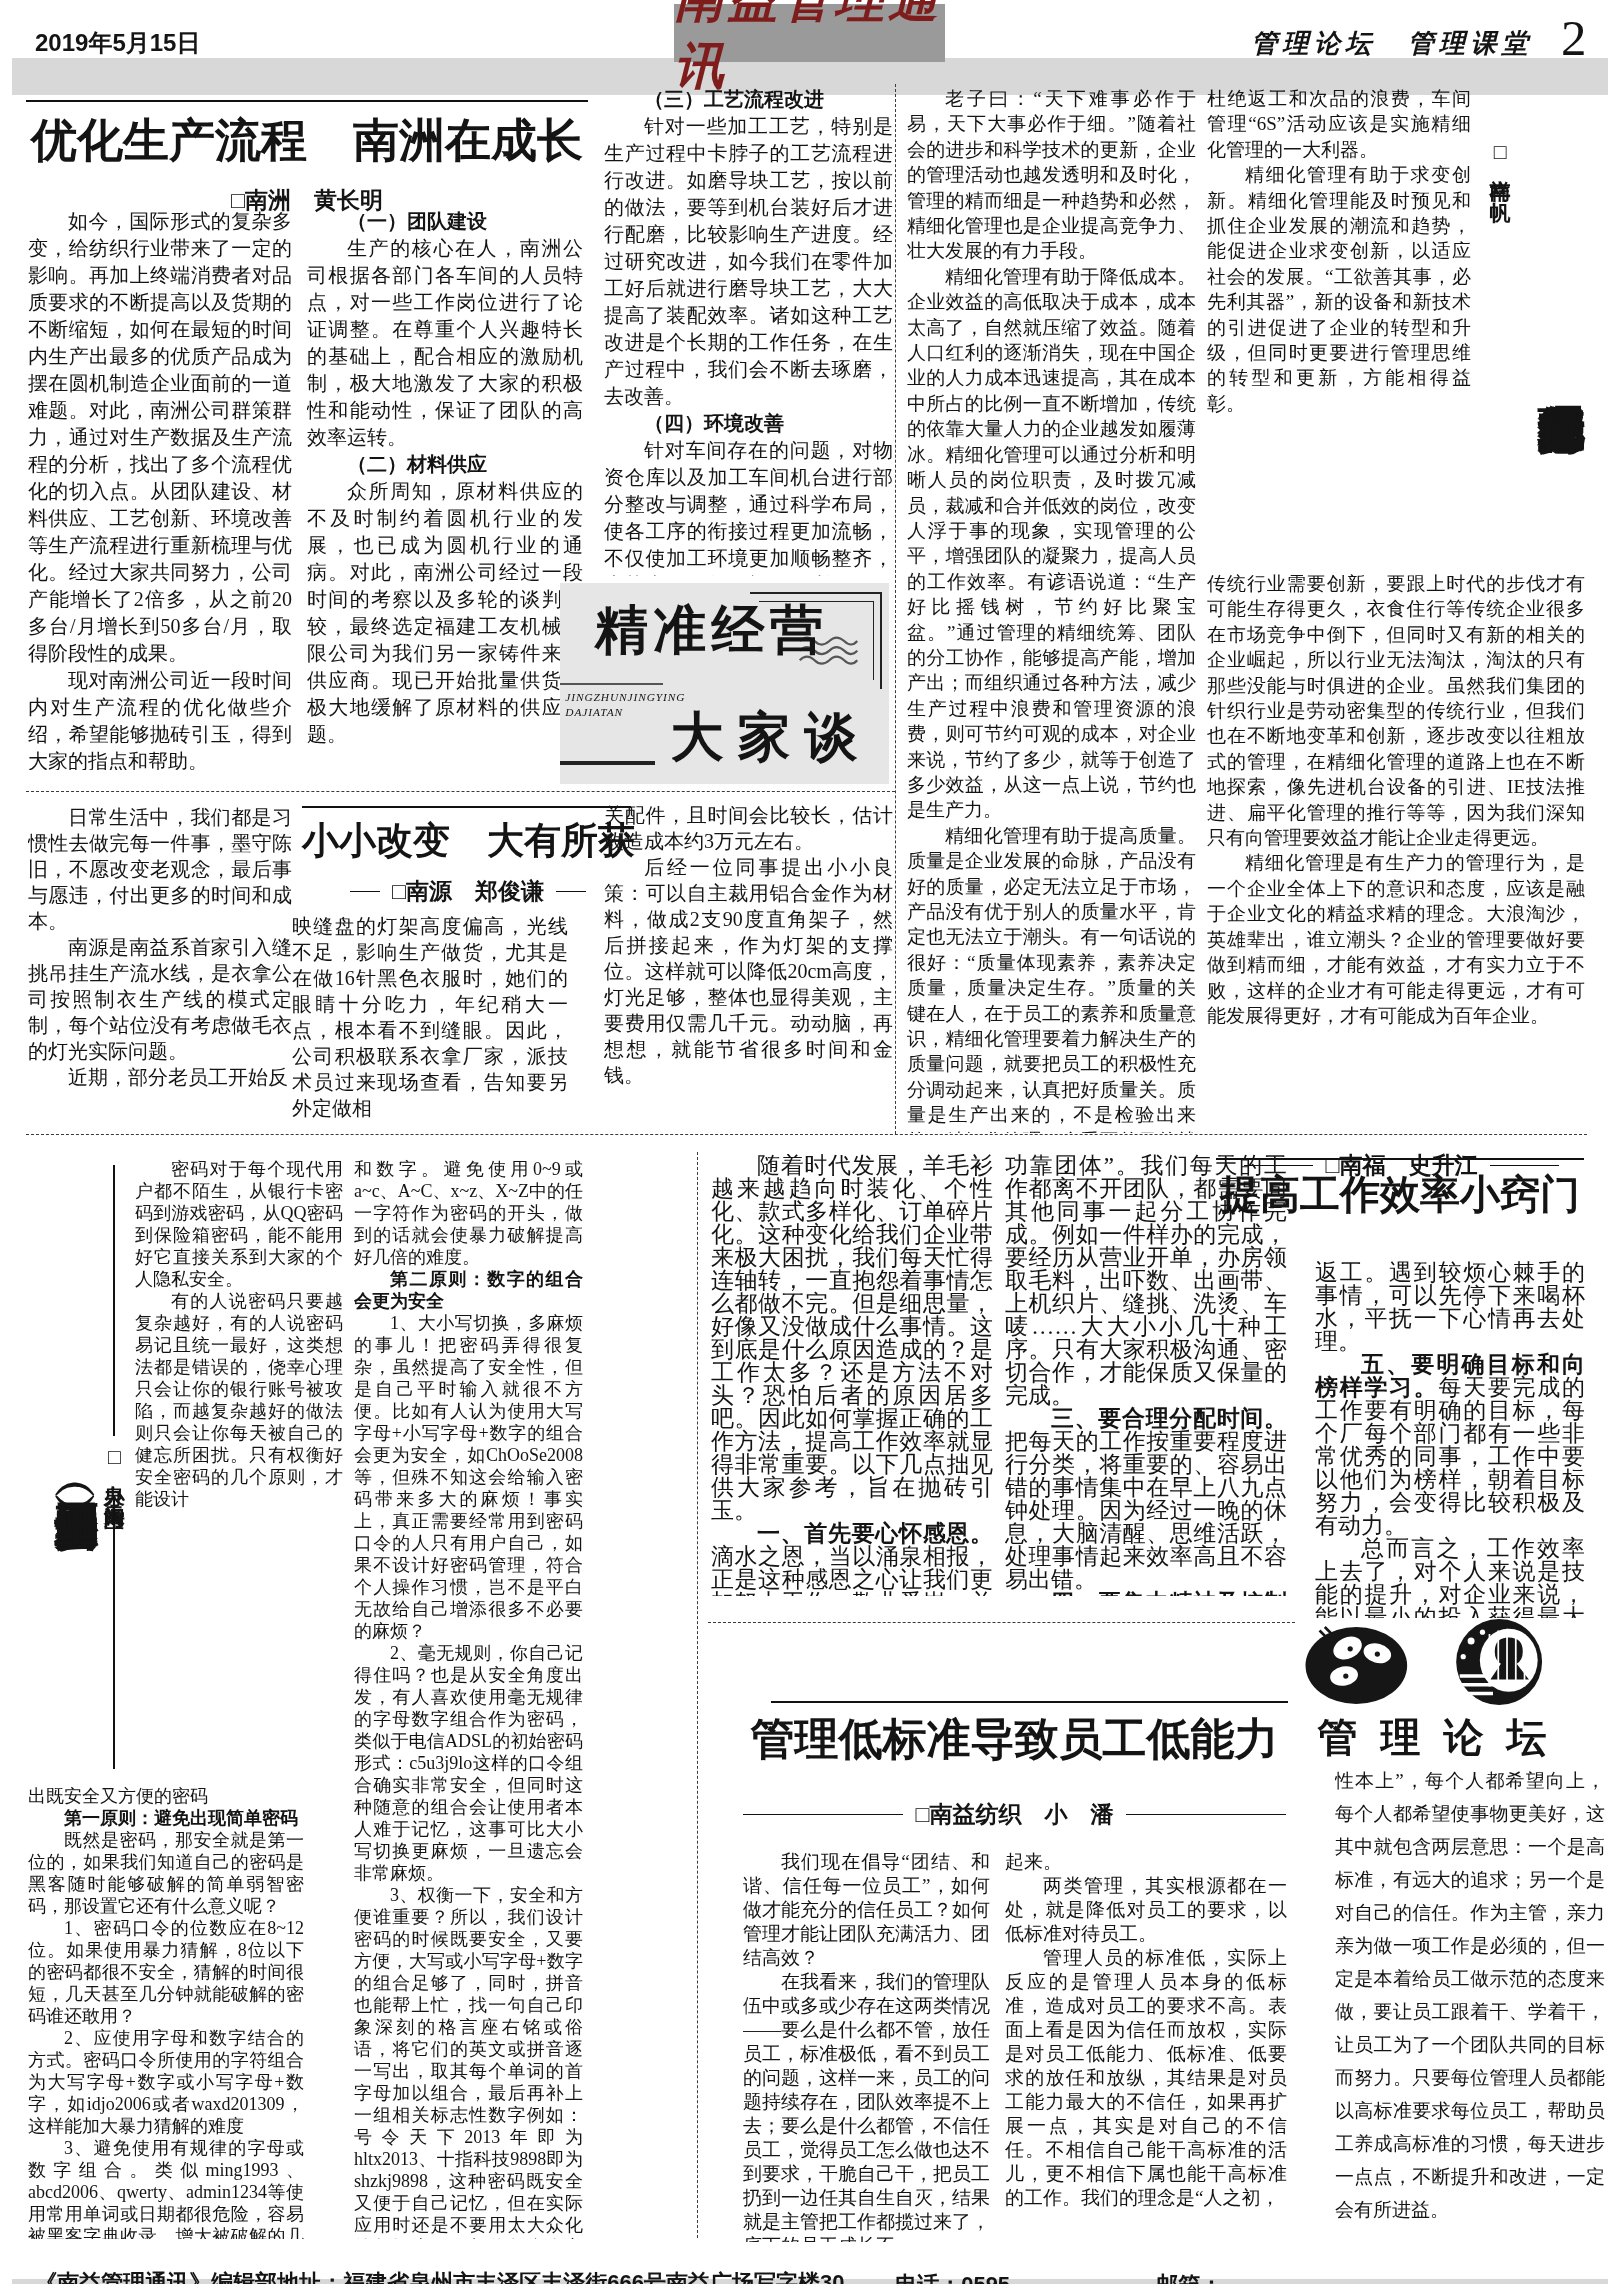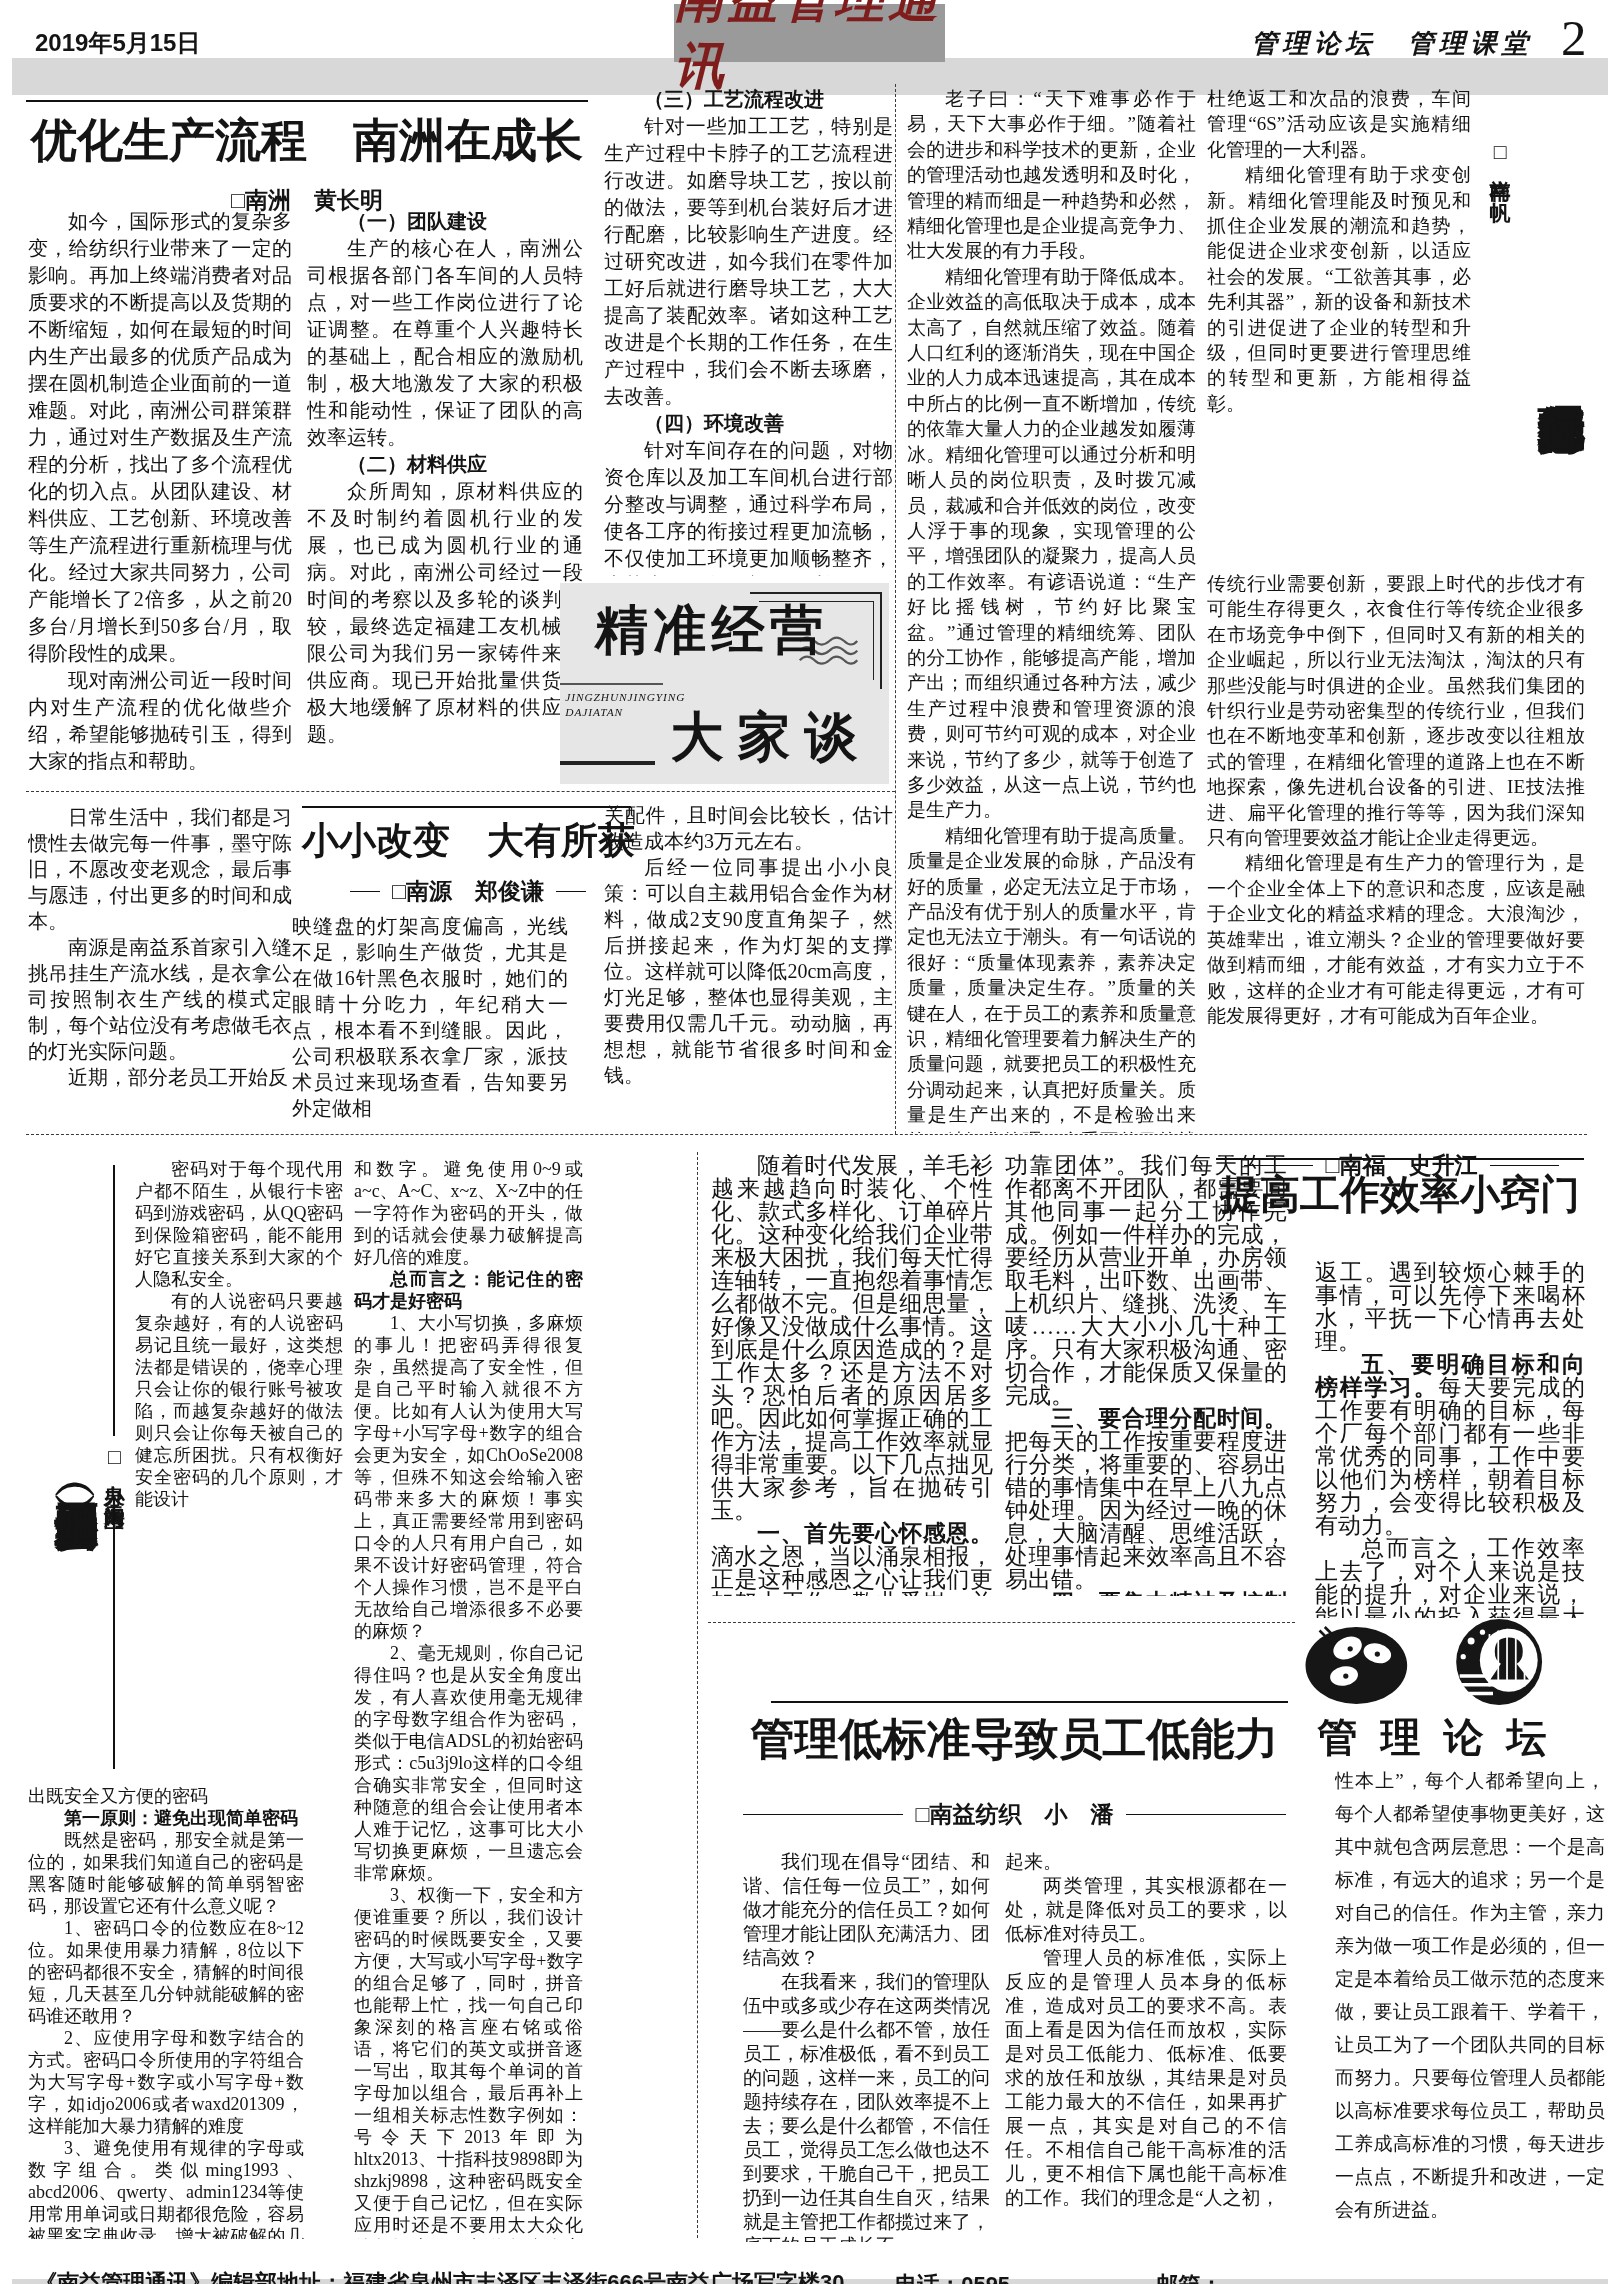--- a/index.html
+++ b/index.html
@@ -164,21 +164,21 @@
   <div class="abs col a4col" style="left:28px;top:1785px;width:276px;height:454px;">
       <p class="para cont">出既安全又方便的密码</p>
       <p class="para ihead">第一原则：避免出现简单密码</p>
       <p class="para">既然是密码，那安全就是第一位的，如果我们知道自己的密码是黑客随时能够破解的简单弱智密码，那设置它还有什么意义呢？</p>
       <p class="para">1、密码口令的位数应在8~12位。如果使用暴力猜解，8位以下的密码都很不安全，猜解的时间很短，几天甚至几分钟就能破解的密码谁还敢用？</p>
       <p class="para">2、应使用字母和数字结合的方式。密码口令所使用的字符组合为大写字母+数字或小写字母+数字，如idjo2006或者waxd201309，这样能加大暴力猜解的难度</p>
       <p class="para">3、避免使用有规律的字母或数字组合。类似ming1993、abcd2006、qwerty、admin1234等使用常用单词或日期都很危险，容易被黑客字典收录，增大被破解的几率。</p>
     </div>
   <div class="abs col a4col" style="left:354px;top:1158px;width:229px;height:1081px;">
       <p class="para cont">和数字。避免使用0~9或a~c、A~C、x~z、X~Z中的任一字符作为密码的开头，做到的话就会使暴力破解提高好几倍的难度。</p>
-      <p class="para ihead">总而言之：能记住的密码才是好密码</p>
+      <p class="para ihead">第二原则：数字的组合会更为安全</p>
       <p class="para">1、大小写切换，多麻烦的事儿！把密码弄得很复杂，虽然提高了安全性，但是自己平时输入就很不方便。比如有人认为使用大写字母+小写字母+数字的组合会更为安全，如ChOoSe2008等，但殊不知这会给输入密码带来多大的麻烦！事实上，真正需要经常用到密码口令的人只有用户自己，如果不设计好密码管理，符合个人操作习惯，岂不是平白无故给自己增添很多不必要的麻烦？</p>
       <p class="para">2、毫无规则，你自己记得住吗？也是从安全角度出发，有人喜欢使用毫无规律的字母数字组合作为密码，类似于电信ADSL的初始密码形式：c5u3j9lo这样的口令组合确实非常安全，但同时这种随意的组合会让使用者本人难于记忆，这事可比大小写切换更麻烦，一旦遗忘会非常麻烦。</p>
       <p class="para">3、权衡一下，安全和方便谁重要？所以，我们设计密码的时候既要安全，又要方便，大写或小写字母+数字的组合足够了，同时，拼音也能帮上忙，找一句自己印象深刻的格言座右铭或俗语，将它们的英文或拼音逐一写出，取其每个单词的首字母加以组合，最后再补上一组相关标志性数字例如：号令天下2013年即为hltx2013、十指科技9898即为shzkj9898，这种密码既安全又便于自己记忆，但在实际应用时还是不要用太大众化的句子为好，相信每个人心中都有一个自认为压箱底的歇后语或者名言的。</p>
     </div>
 
   <div class="abs dashv" style="left:697px;top:1152px;height:1086px;"></div>
 
   <div class="abs rule" style="left:1216px;top:1158px;width:368px;height:1.8px;"></div>
   <h2 class="abs htitle" style="left:1216px;top:1167px;width:368px;font-size:40px;margin:0;">提高工作效率小窍门</h2>
   <div class="abs byline" style="left:1244px;top:1150px;width:315px;">

